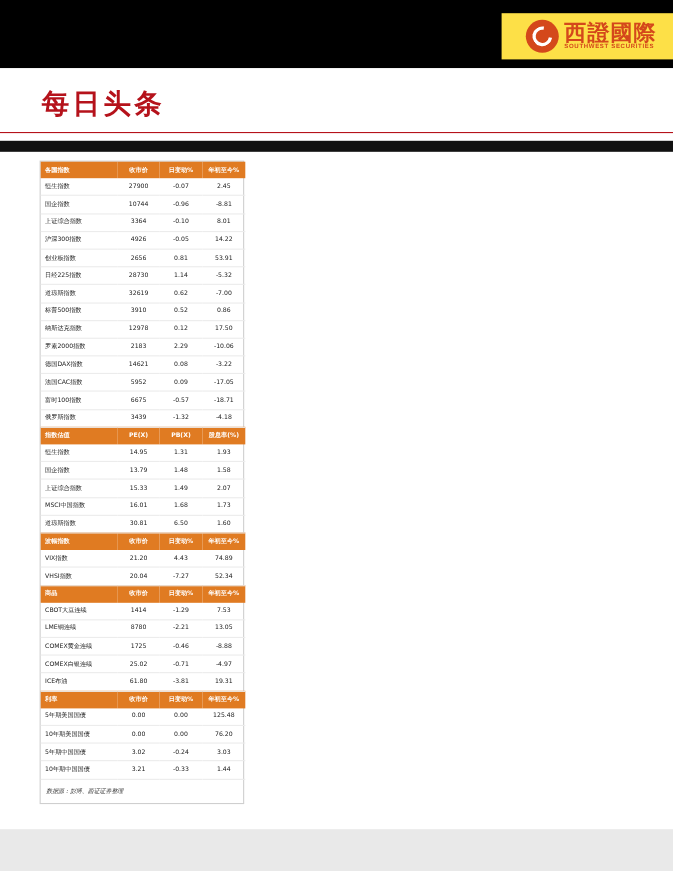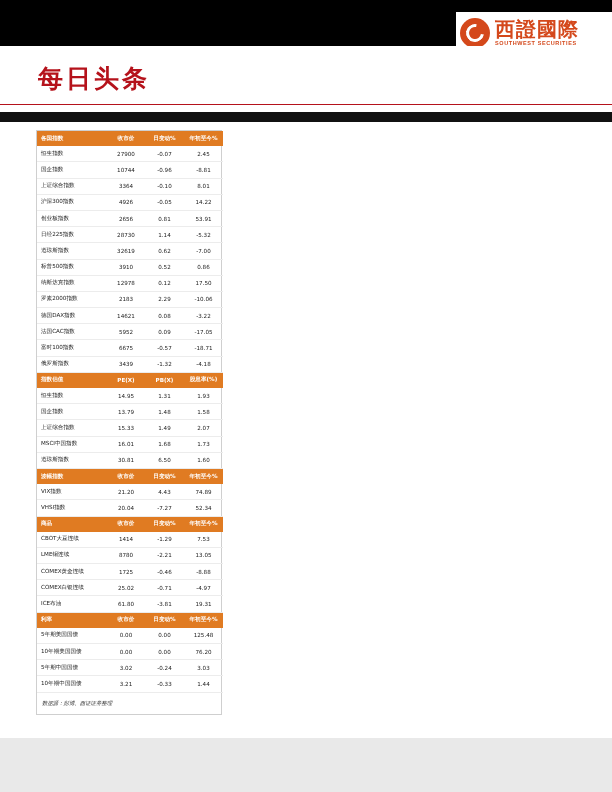--- a/index.html
+++ b/index.html
@@ -29,24 +29,24 @@
     height: 62px;
     background: #000000;
   }
   
   .logo-wrap {
     position: absolute;
     right: 0px;
     top: 12px;
     width: 156px;
     height: 42px;
-    background: #ffffff;
+    background: #fde047;
     display: flex;
     align-items: center;
-    padding-left: 4px;
+    padding-left: 22px;
     box-sizing: border-box;
   }
   .logo-mark {
     width: 30px;
     height: 30px;
     border-radius: 50%;
     background: #d4481b;
     position: relative;
     flex: none;
     margin-right: 5px;
@@ -78,21 +78,21 @@
     font-size: 5.5px;
     font-weight: bold;
     color: #d4481b;
     letter-spacing: 0.6px;
     margin-top: 2px;
     white-space: nowrap;
   }
   
   .content {
     position: absolute;
-    left: 0; top: 46px;
+    left: 0; top: 62px;
     width: 612px;
     height: 692px;
     background: #ffffff;
   }
   .doc-title {
     position: absolute;
     left: 38px;
     top: 16px;
     font-family: "DejaVu Sans", sans-serif;
     font-size: 25px;

